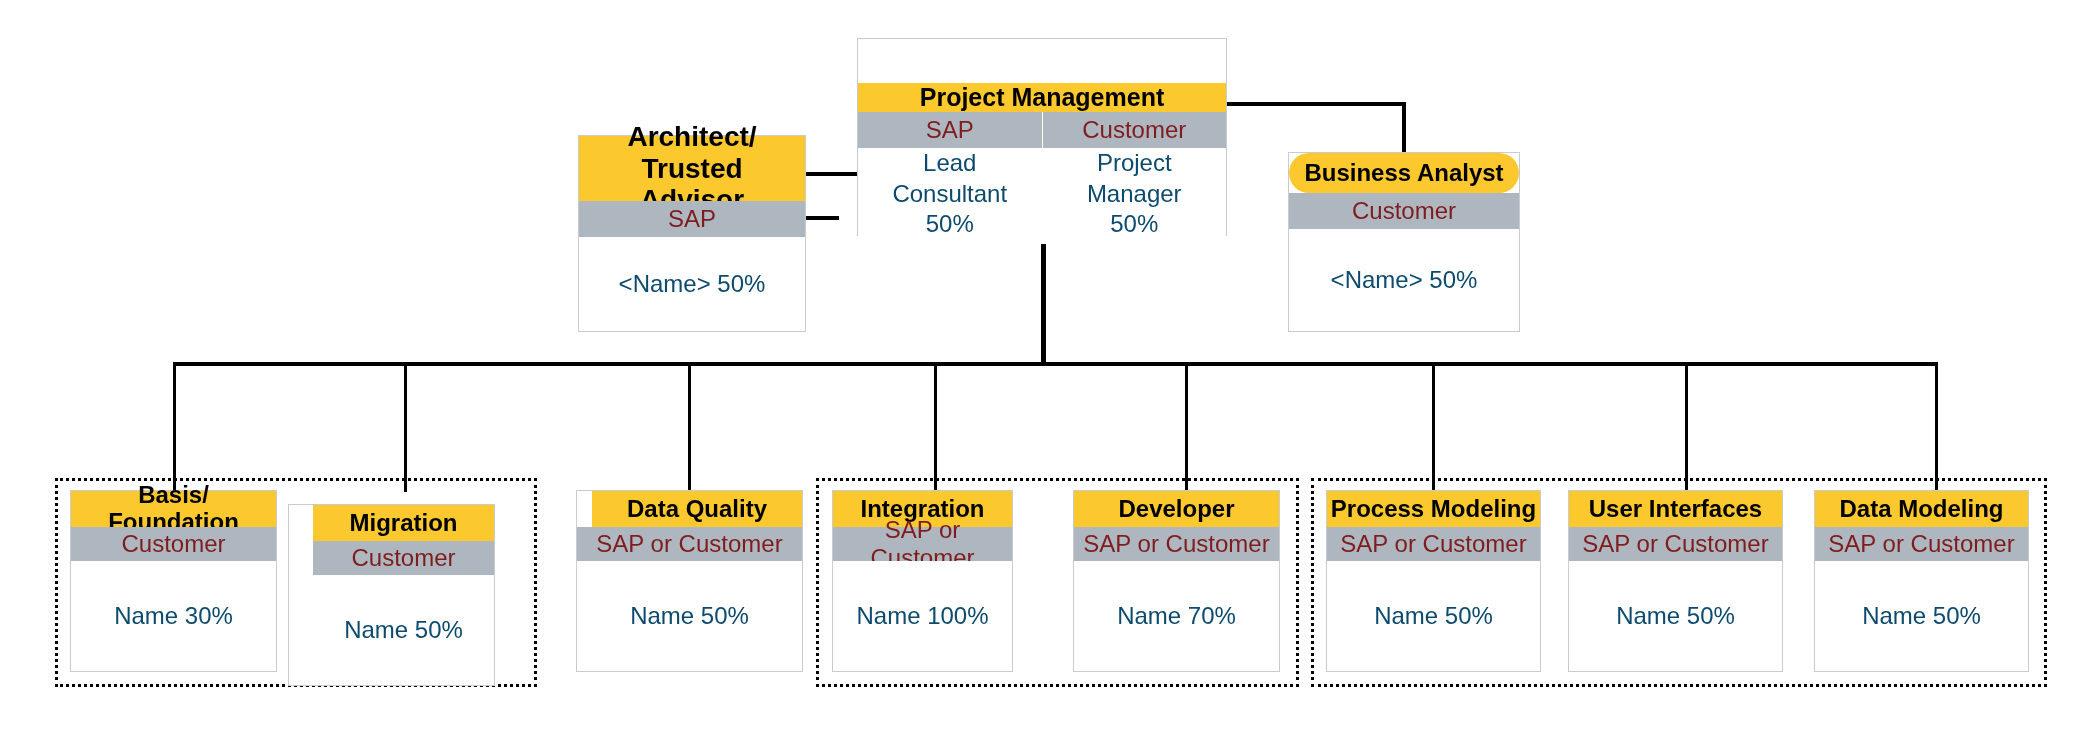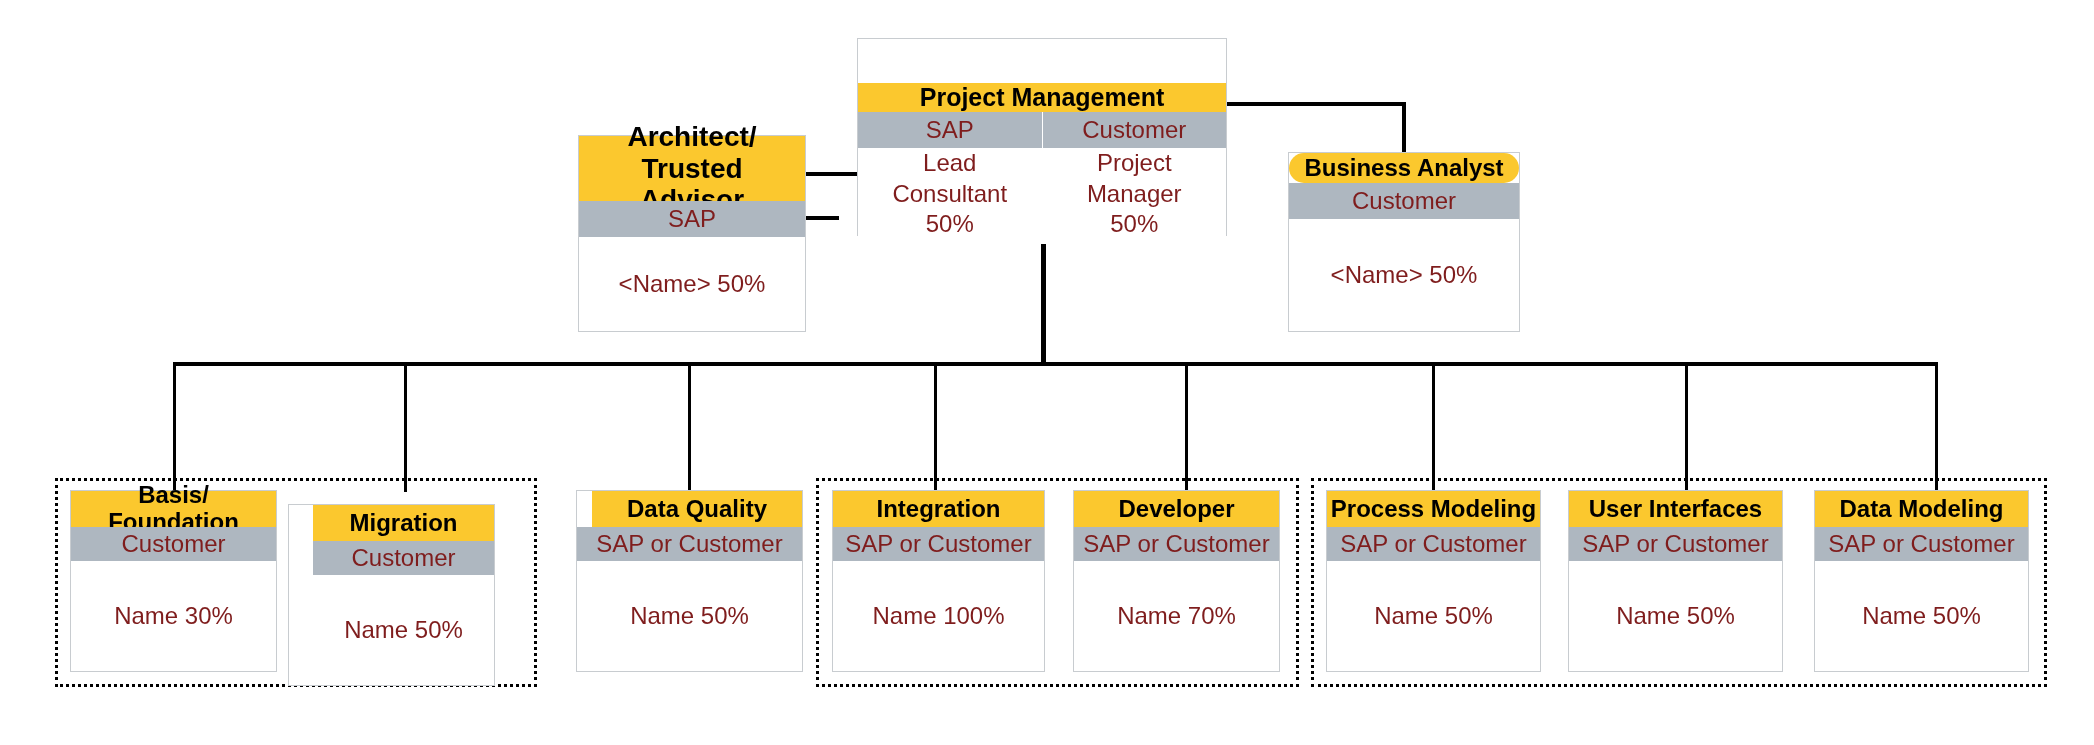--- a/index.html
+++ b/index.html
@@ -48,21 +48,21 @@
     color: #7f1d1d;
     font-size: 24px;
     text-align: center;
     display: flex;
     align-items: center;
     justify-content: center;
     box-sizing: border-box;
   }
   .node-body {
     background: #ffffff;
-    color: #7f1d1d;
+    color: #0c4a6e;
     font-size: 24px;
     text-align: center;
     display: flex;
     align-items: center;
     justify-content: center;
     flex: 1 1 auto;
     box-sizing: border-box;
   }
 
   
@@ -166,21 +166,21 @@
     </div>
   </div>
 
   <div class="node" style="left:578px; top:135px; width:228px; height:197px;">
     <div class="node-title" style="height:65px; padding:0 7px; font-size:28px;">Architect/ Trusted Advisor</div>
     <div class="node-sub" style="height:36px;">SAP</div>
     <div class="node-body">&lt;Name&gt; 50%</div>
   </div>
 
   <div class="node" style="left:1288px; top:152px; width:232px; height:180px;">
-    <div class="node-title" style="height:30px; font-size:24px;border-radius:20px;">Business Analyst</div>
+    <div class="node-title" style="height:40px; font-size:24px;border-radius:20px;">Business Analyst</div>
     <div class="node-sub" style="height:36px;">Customer</div>
     <div class="node-body">&lt;Name&gt; 50%</div>
   </div>
 
   <div class="group-frame" style="left:55px; top:478px; width:482px; height:209px;"></div>
   <div class="group-frame" style="left:816px; top:478px; width:483px; height:209px;"></div>
   <div class="group-frame" style="left:1311px; top:478px; width:736px; height:209px;"></div>
 
   <div class="node" style="left:70px; top:490px; width:207px; height:182px;">
     <div class="node-title" style="height:36px;text-align:center;">Basis/ Foundation</div>
@@ -193,21 +193,21 @@
     <div class="node-sub" style="height:34px;">Customer</div>
     <div class="node-body">Name 50%</div>
   </div>
 
   <div class="node" style="left:576px; top:490px; width:227px; height:182px;">
     <div class="node-title" style="height:36px;margin-left:15px;">Data Quality</div>
     <div class="node-sub" style="height:34px;">SAP or Customer</div>
     <div class="node-body">Name 50%</div>
   </div>
 
-  <div class="node" style="left:832px; top:490px; width:213px; height:182px;">
+  <div class="node" style="left:832px; top:490px; width:181px; height:182px;">
     <div class="node-title" style="height:36px;">Integration</div>
     <div class="node-sub" style="height:34px;">SAP or Customer</div>
     <div class="node-body">Name 100%</div>
   </div>
 
   <div class="node" style="left:1073px; top:490px; width:207px; height:182px;">
     <div class="node-title" style="height:36px;">Developer</div>
     <div class="node-sub" style="height:34px;">SAP or Customer</div>
     <div class="node-body">Name 70%</div>
   </div>

